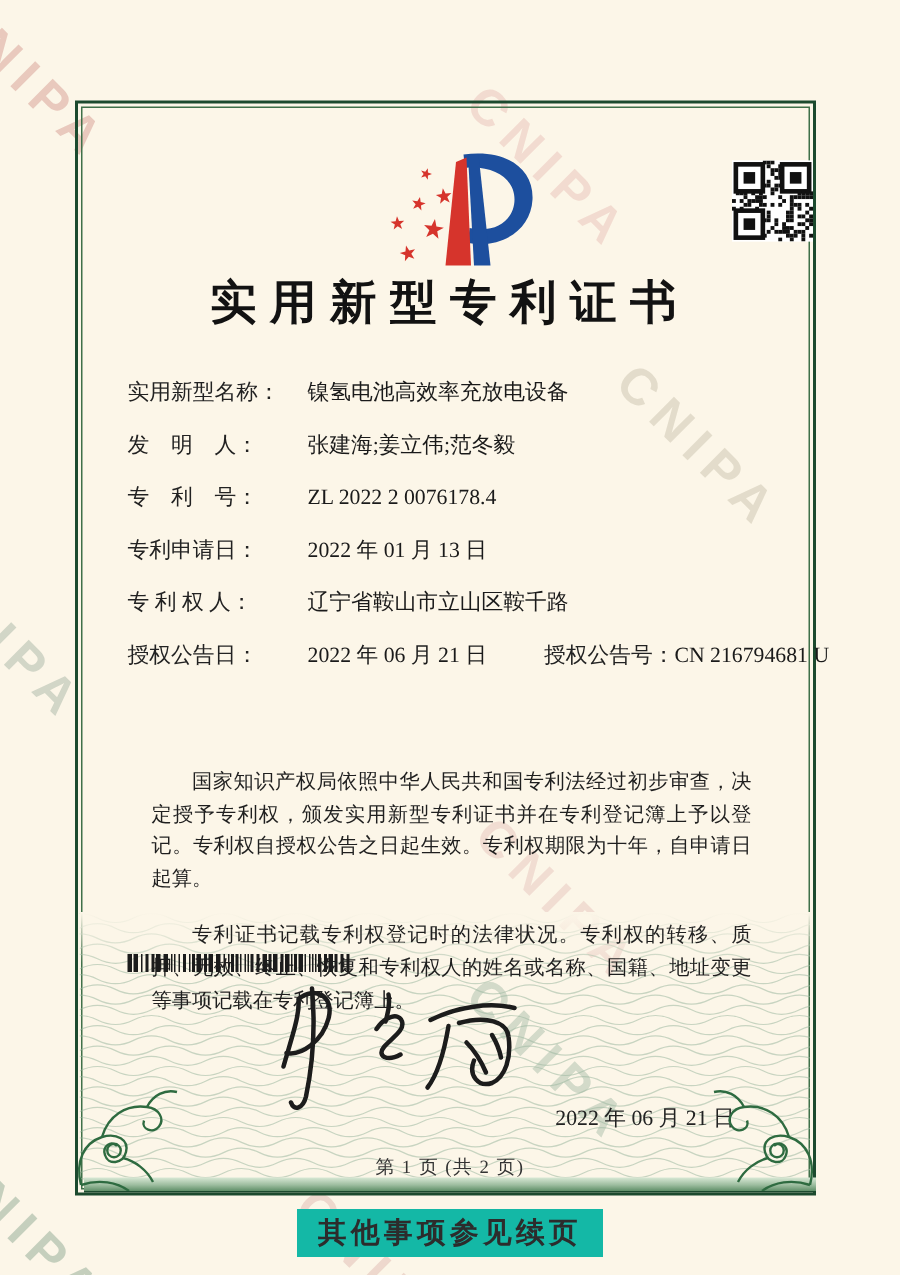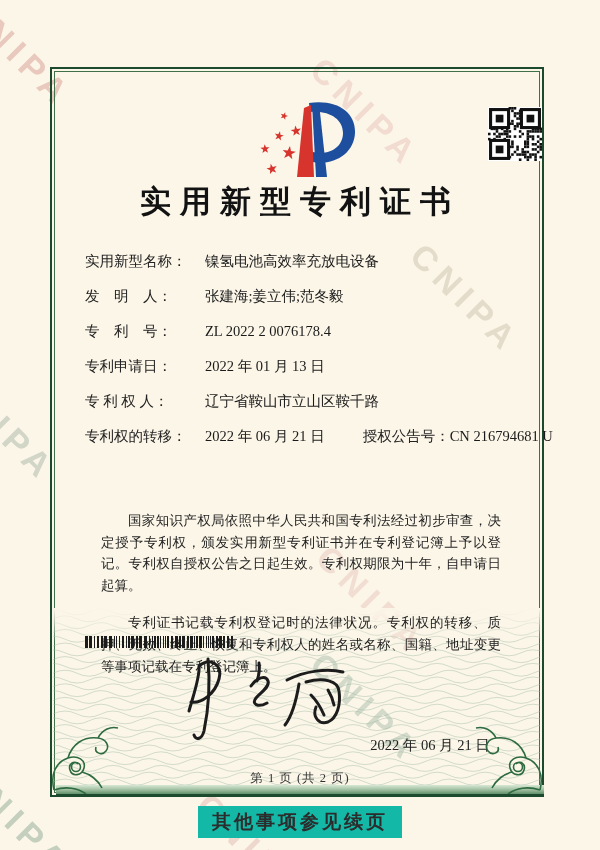--- a/index.html
+++ b/index.html
@@ -280,21 +280,21 @@
     <div class="frow">
       <span class="flabel">专　利　号：</span><span class="fvalue">ZL 2022 2 0076178.4</span>
     </div>
     <div class="frow">
       <span class="flabel">专利申请日：</span><span class="fvalue">2022 年 01 月 13 日</span>
     </div>
     <div class="frow">
       <span class="flabel">专 利 权 人：</span><span class="fvalue">辽宁省鞍山市立山区鞍千路</span>
     </div>
     <div class="frow">
-      <span class="flabel">专利权的转移：</span><span class="fvalue">2022 年 06 月 21 日</span><span class="grant-gap"></span><span>授权公告号：</span><span class="fvalue">CN 216794681 U</span>
+      <span class="flabel">授权公告日：</span><span class="fvalue">2022 年 06 月 21 日</span><span class="grant-gap"></span><span>授权公告号：</span><span class="fvalue">CN 216794681 U</span>
     </div>
   </div>
 
   <div class="paras">
     <p>国家知识产权局依照中华人民共和国专利法经过初步审查，决定授予专利权，颁发实用新型专利证书并在专利登记簿上予以登记。专利权自授权公告之日起生效。专利权期限为十年，自申请日起算。</p>
     <p>专利证书记载专利权登记时的法律状况。专利权的转移、质押、无效、终止、恢复和专利权人的姓名或名称、国籍、地址变更等事项记载在专利登记簿上。</p>
   </div>
 
   <div class="barcode">
       <div style="width: 3px; margin-right: 1px;"></div>

